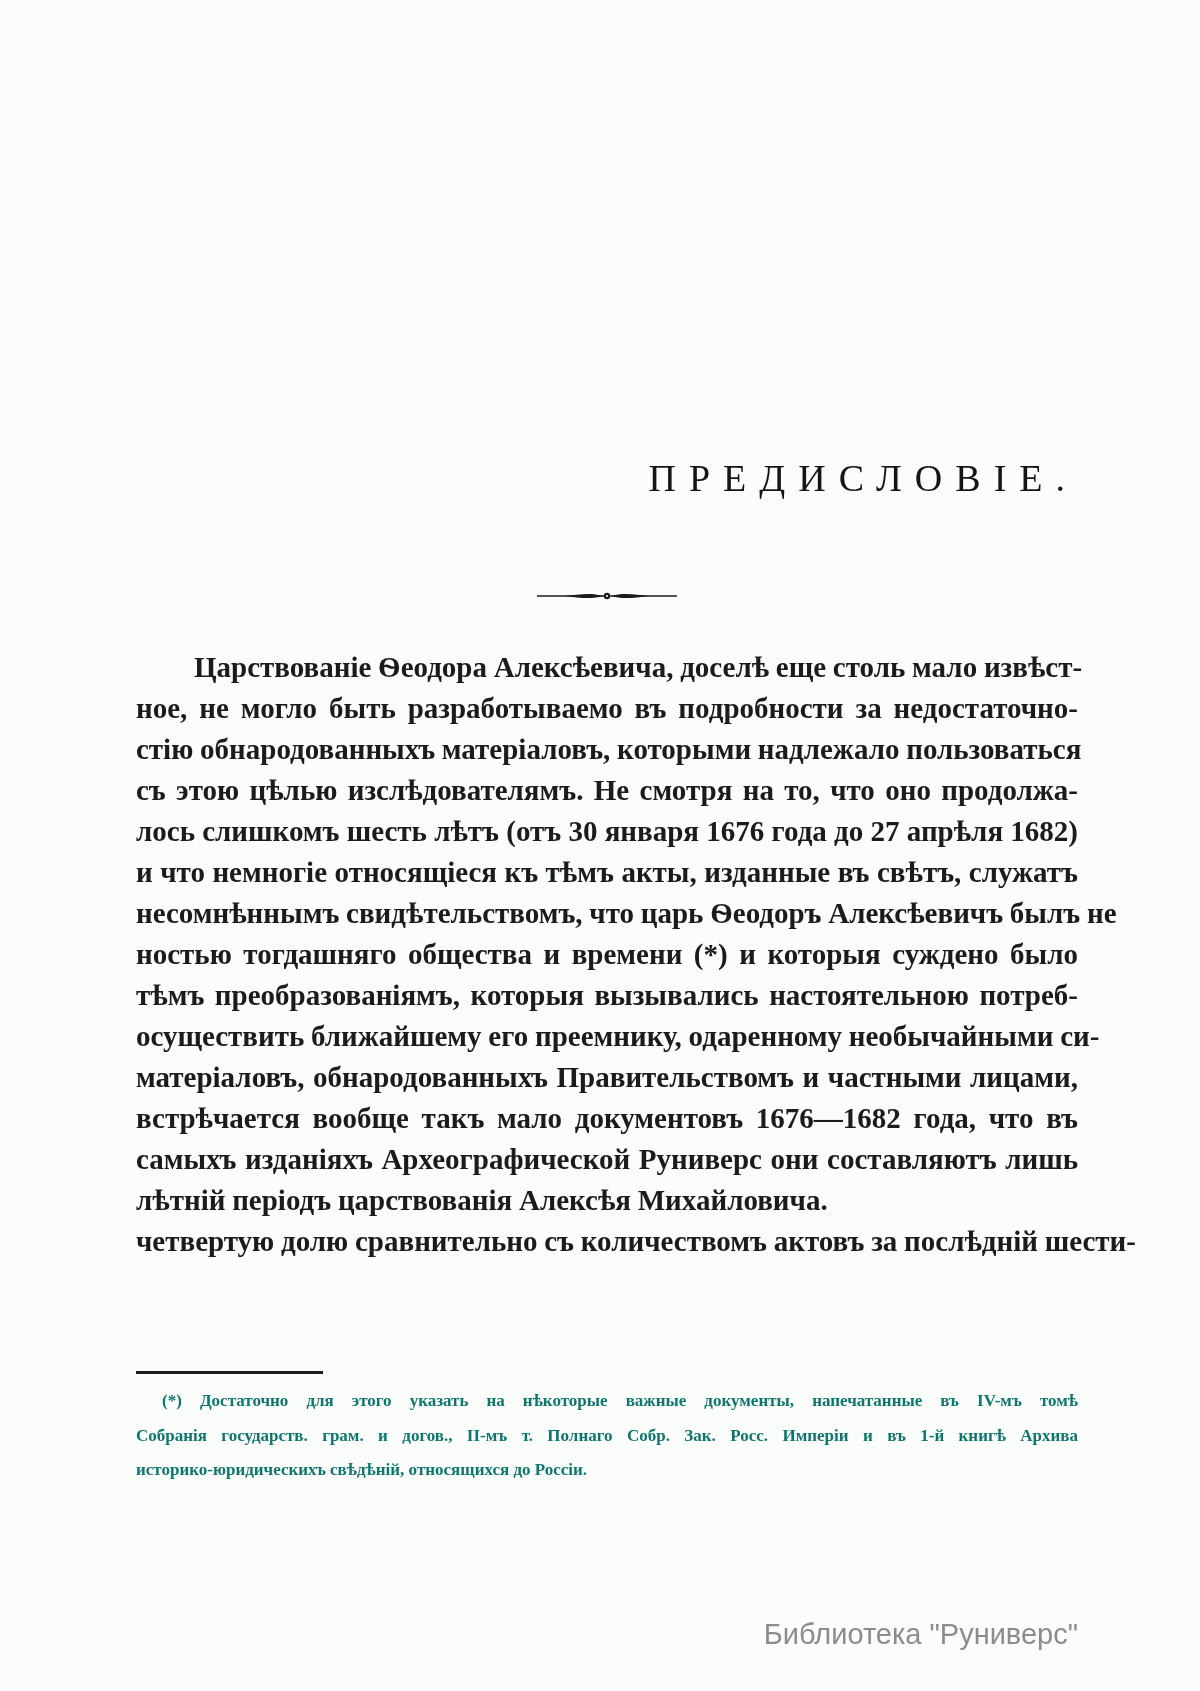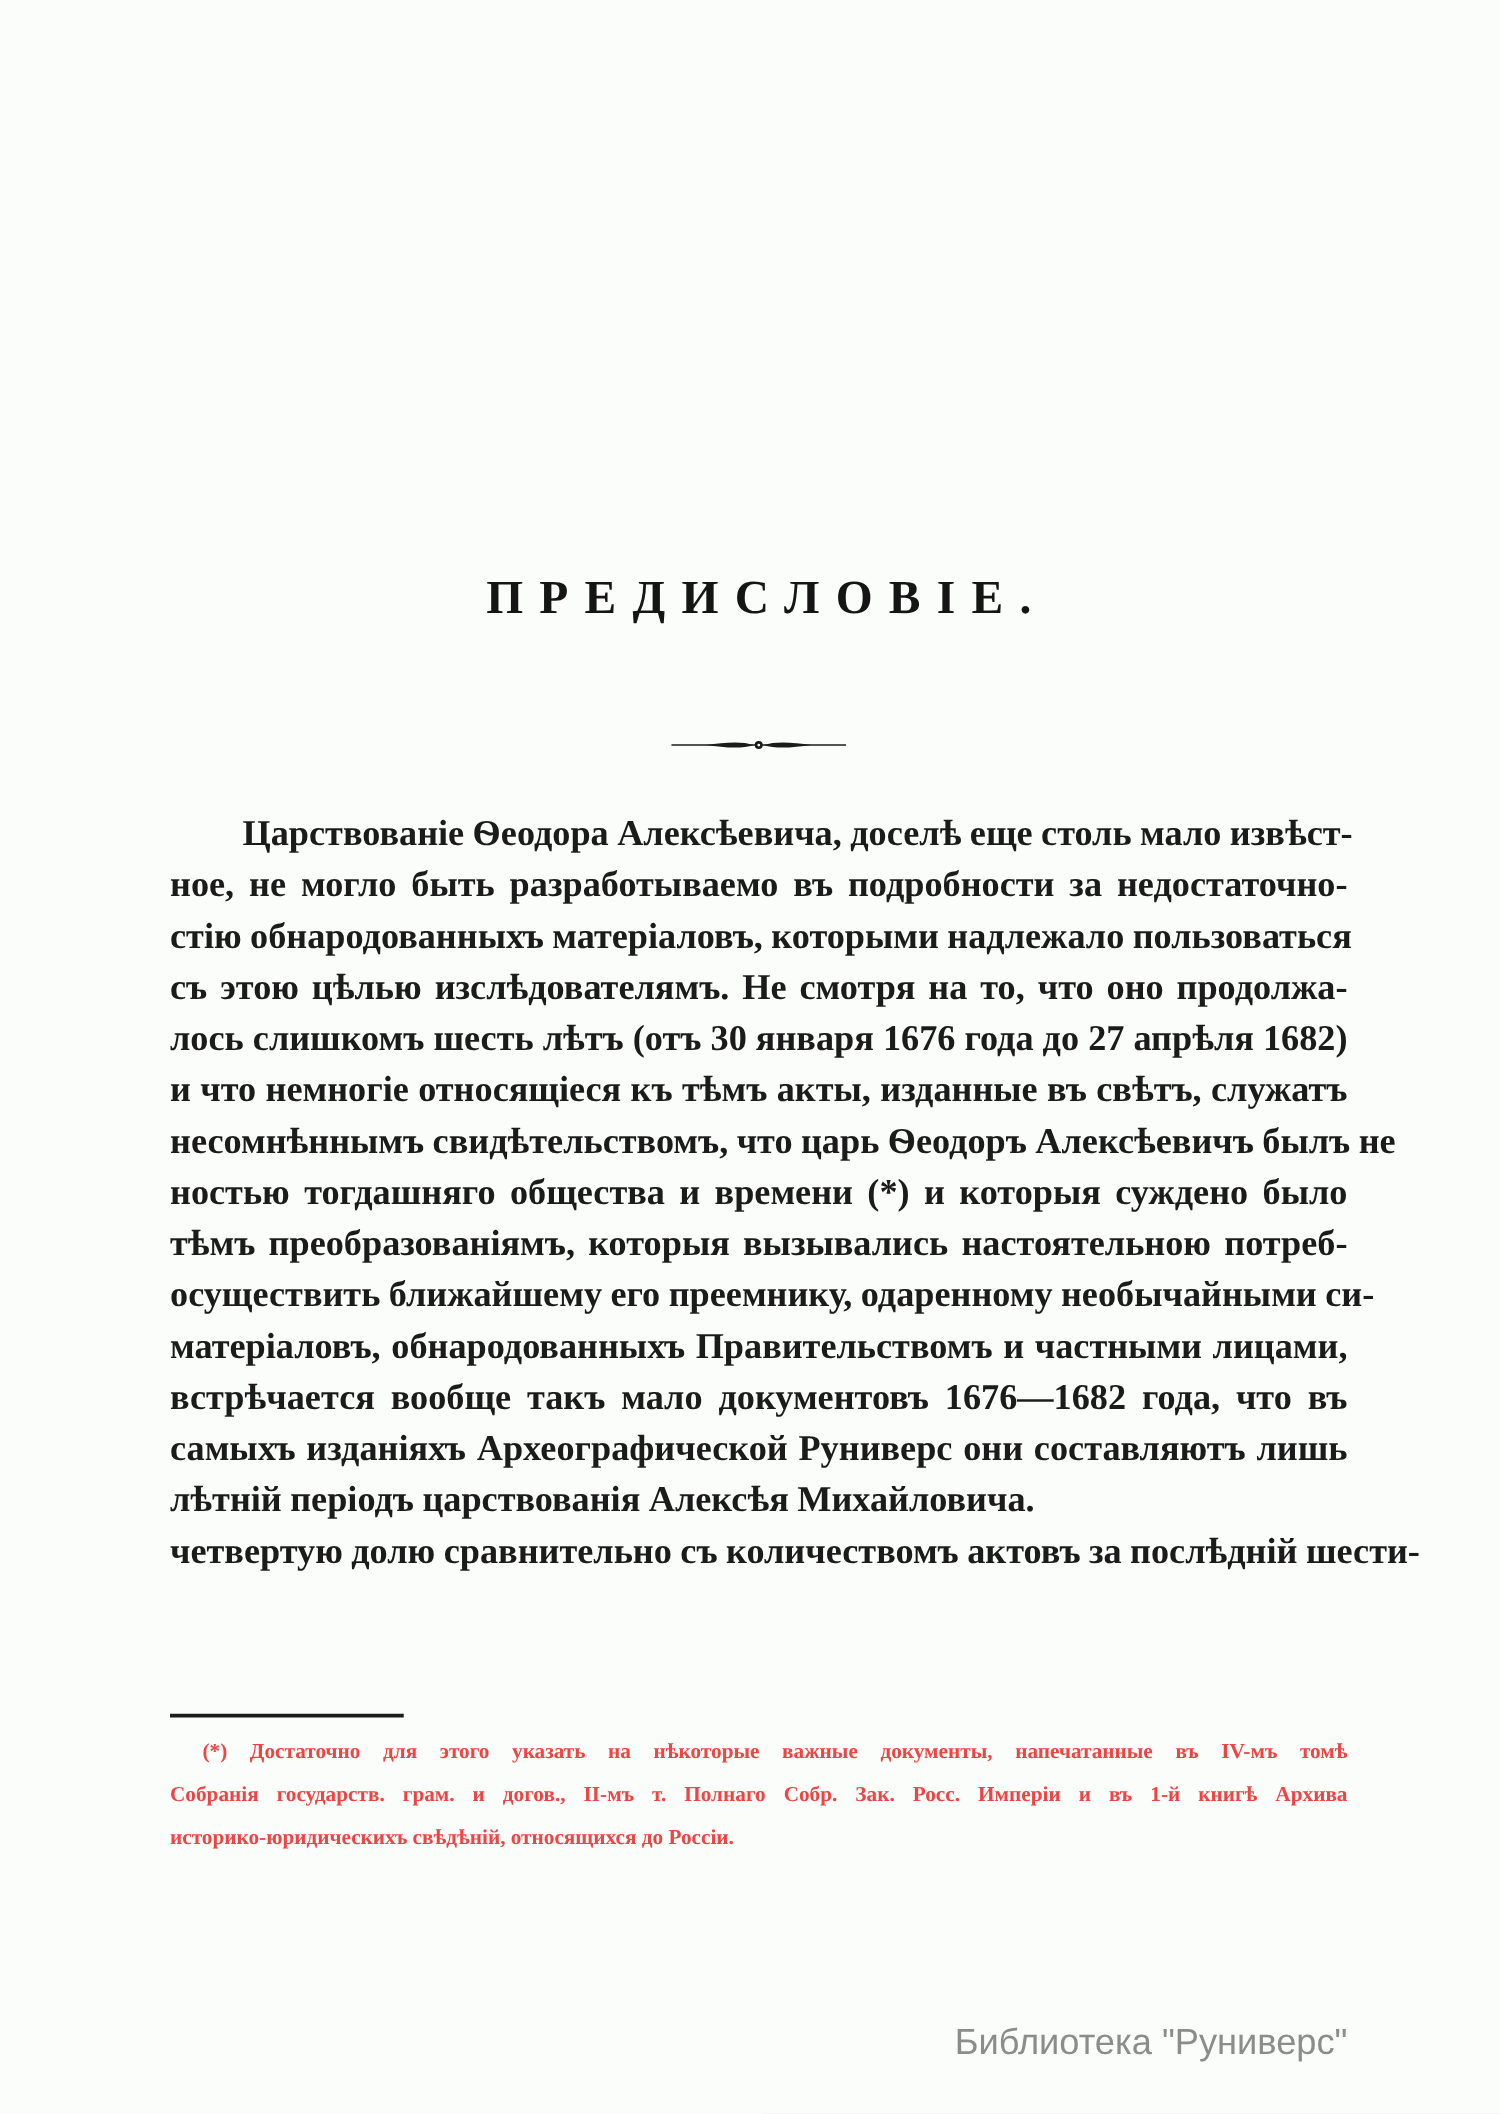--- a/index.html
+++ b/index.html
@@ -11,23 +11,23 @@
     margin: 0 auto;
     background: #fbfdfa;
     overflow: hidden;
     font-family: "Liberation Serif", "DejaVu Serif", serif;
   }
   .title {
     position: absolute;
     top: 456px;
     left: 136px;
     width: 942px;
-    text-align: center;
+    text-align: right;
     font-size: 38px;
-    font-weight: 700;
+    font-weight: 400;
     letter-spacing: 13px;
     text-indent: 13px; 
     color: #151515;
     white-space: nowrap;
   }
   .divider {
     position: absolute;
     top: 589px;
     left: 537px;
     width: 140px;
@@ -60,21 +60,21 @@
     height: 3px;
     background: #1d1d1d;
   }
   .footnote {
     position: absolute;
     top: 1384px;
     left: 136px;
     width: 942px;
     font-size: 17px;
     font-weight: 700;
-    color: #ef4444;
+    color: #0f766e;
   }
   .footnote .fline {
     line-height: 34.5px;
     height: 34.5px;
     text-align: justify;
     text-align-last: justify;
     white-space: nowrap;
   }
   .footnote .fline.indent { text-indent: 26px; }
   .footnote .fline.last { text-align-last: left; }

